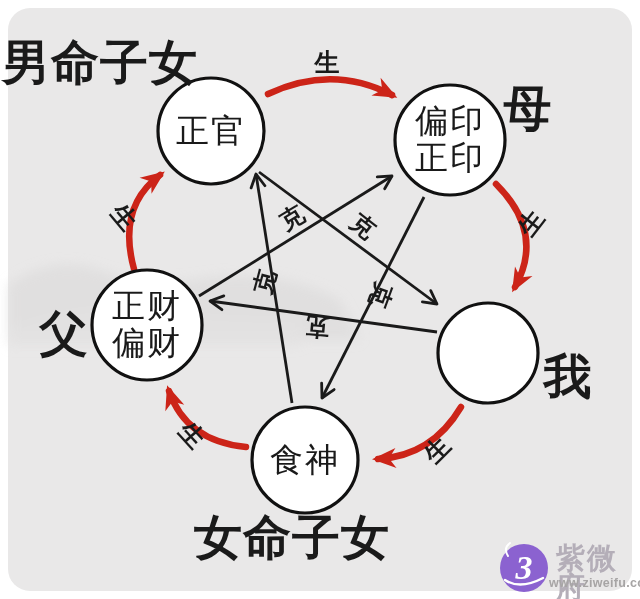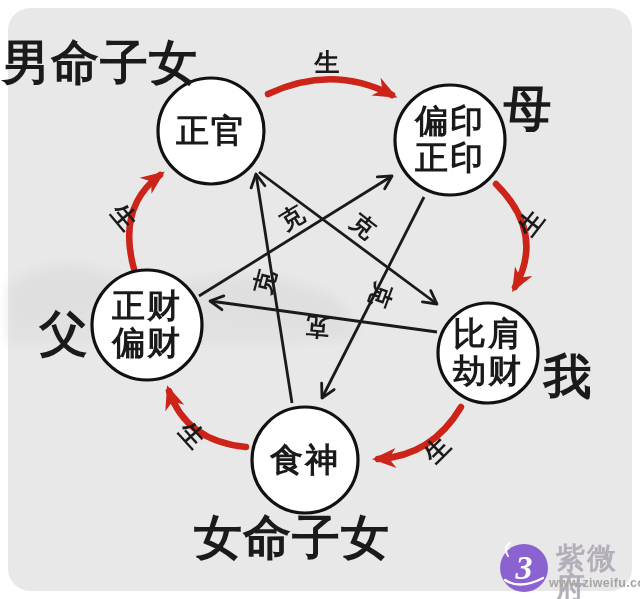--- a/index.html
+++ b/index.html
@@ -7,21 +7,21 @@
   .canvas {
     position:relative; width:640px; height:599px; overflow:hidden;
     font-family:"Liberation Sans", sans-serif; background:#ffffff;
   }
   .diagram-svg { position:absolute; left:0; top:0; }
   .lbl {
     position:absolute; color:#1a1a1a; font-weight:700; white-space:nowrap;
     transform:translate(-50%,-50%); line-height:1;
   }
   .corner-label { font-size:48px; letter-spacing:1px; }
-  .node-label { text-align:center; font-size:33px; font-weight:700; line-height:1.12; letter-spacing:2px; }
+  .node-label { text-align:center; font-size:33px; font-weight:400; line-height:1.12; letter-spacing:2px; }
   .sheng { font-size:25px; font-weight:700; }
   .ke { font-size:24px; font-weight:700; }
   
   .n0 { left:211px; top:131px; }
   .n1 { left:450px; top:140px; }
   .n2 { left:488px; top:353px; }
   .n3 { left:305px; top:460px; }
   .n4 { left:147px; top:325px; }
   
   .c-topleft { left:100px; top:63px; }
@@ -114,24 +114,20 @@
   <div class="lbl corner-label c-father">父</div>
   <div class="lbl corner-label c-bottom">女命子女</div>
 
   <div class="lbl node-label n0">
     <div>正官</div>
   </div>
   <div class="lbl node-label n1">
     <div>偏印</div>
     <div>正印</div>
   </div>
-  <div class="lbl node-label n2">
-    <div>比肩</div>
-    <div>劫财</div>
-  </div>
   <div class="lbl node-label n3">
     <div>食神</div>
   </div>
   <div class="lbl node-label n4">
     <div>正财</div>
     <div>偏财</div>
   </div>
 
   <div class="lbl sheng s-top">生</div>
   <div class="lbl sheng s-right">生</div>

